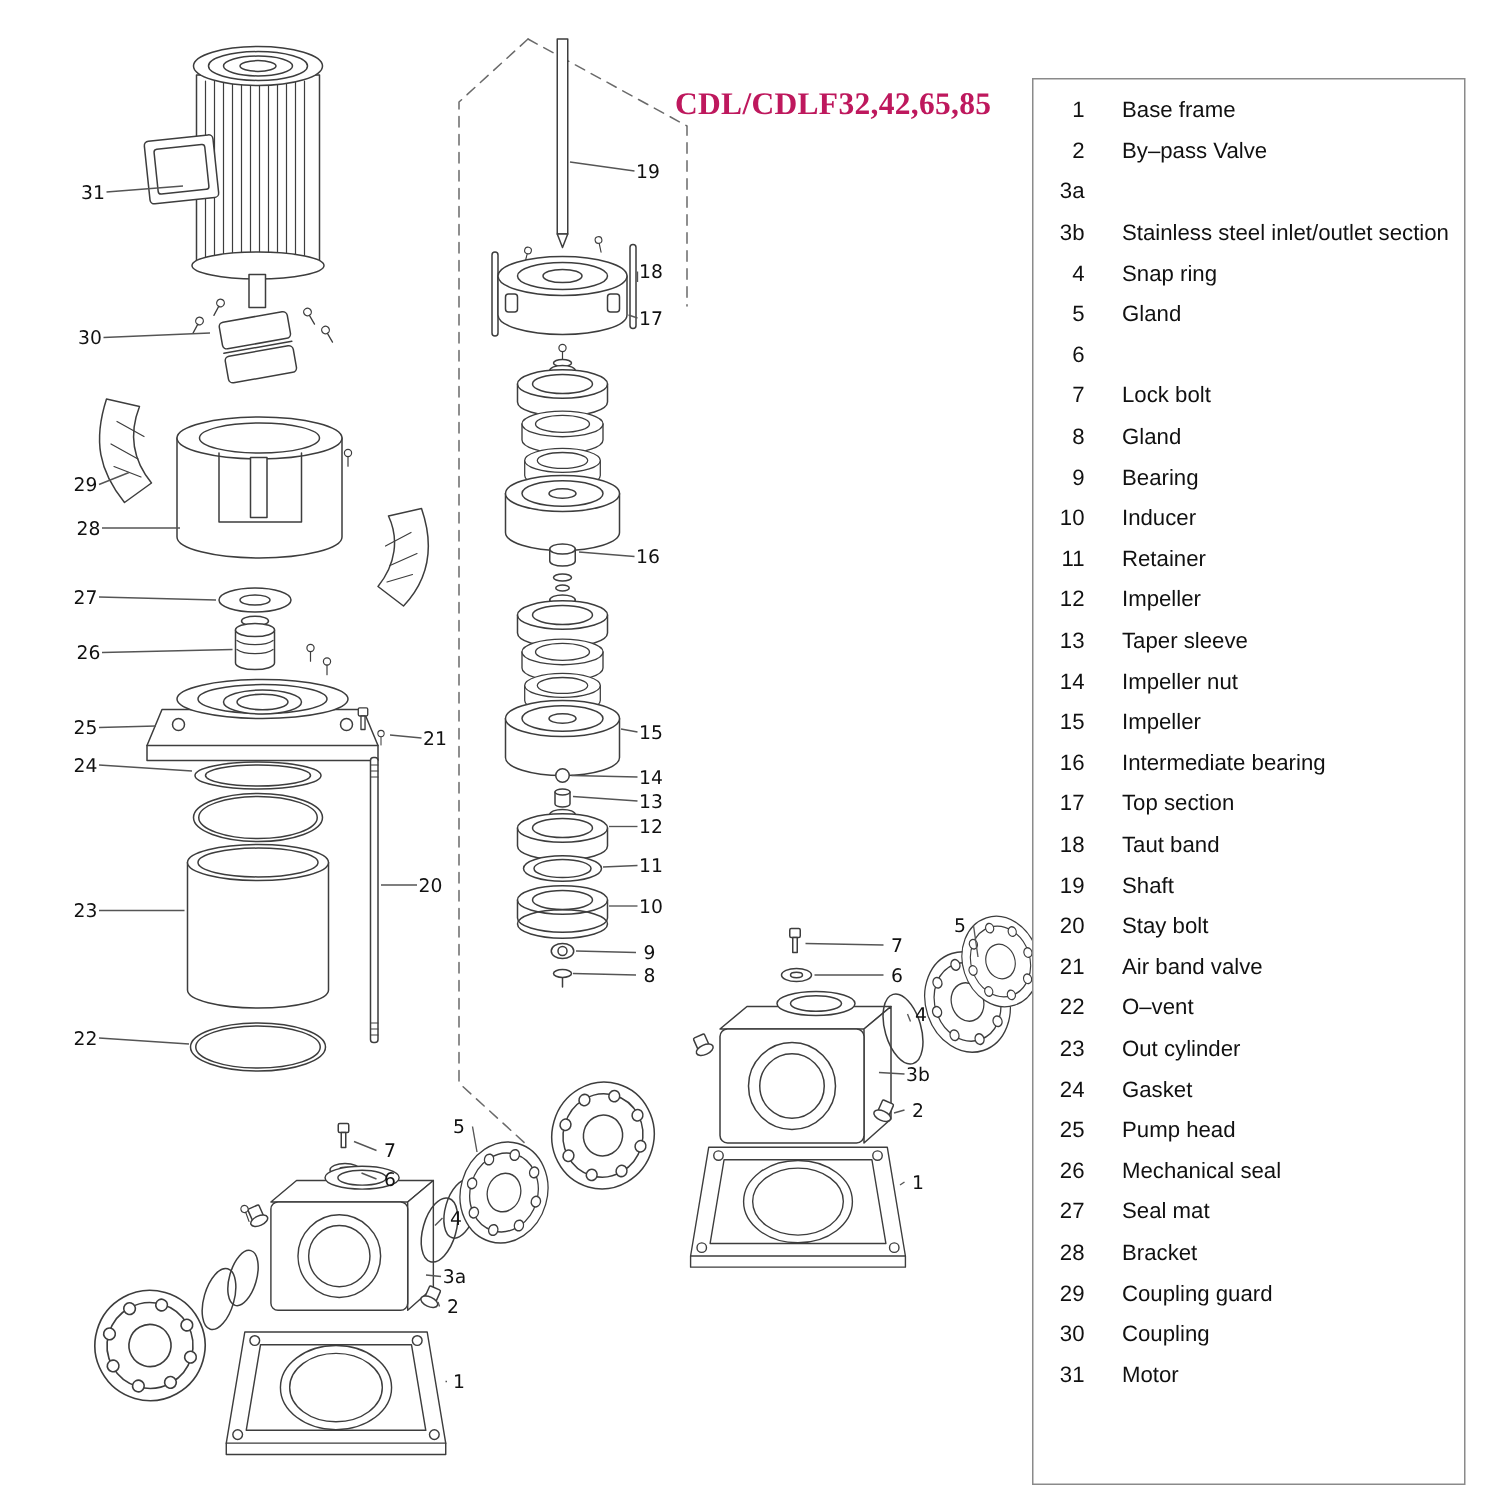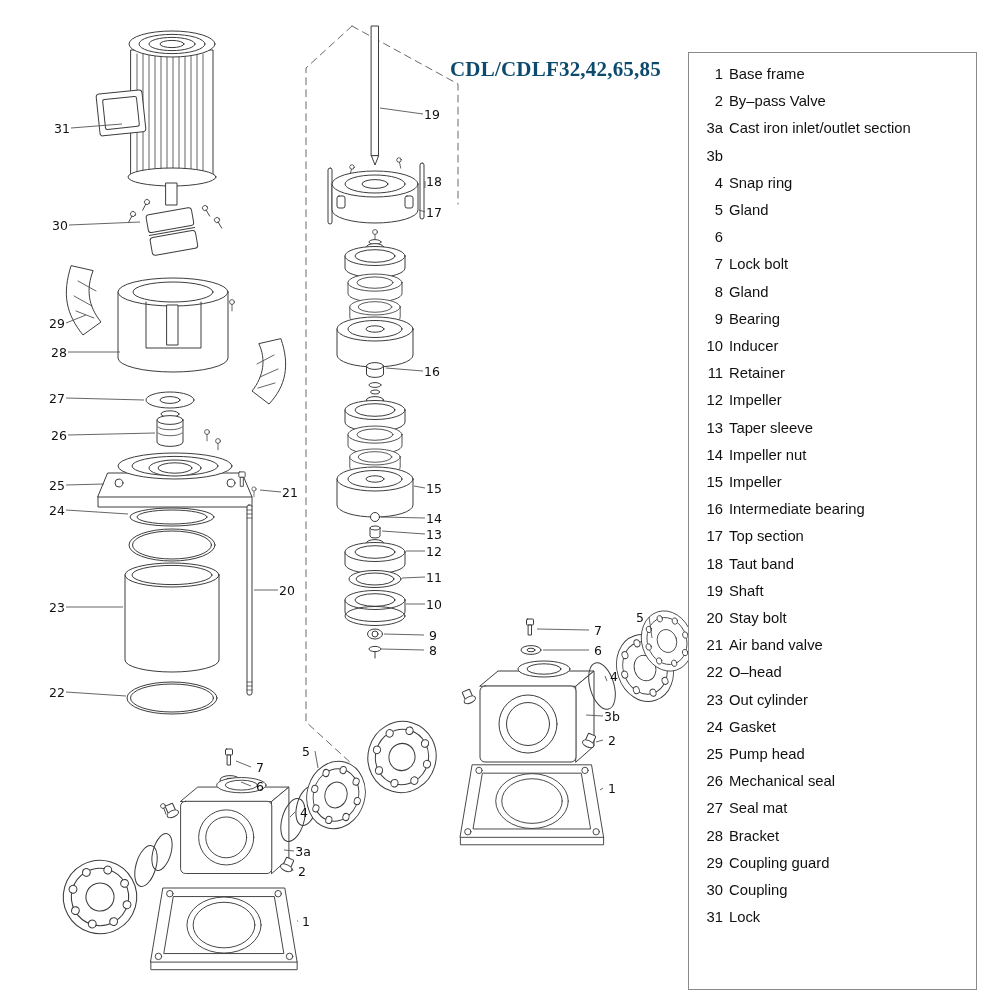--- a/index.html
+++ b/index.html
@@ -1,22 +1,22 @@
 <!DOCTYPE html>
 <html><head>
 <meta charset="utf-8">
 <style>
   html,body{margin:0;padding:0;background:#fff;}
   .stage{position:relative;width:1000px;height:1000px;background:#fff;overflow:hidden;font-family:"Liberation Sans",sans-serif;}
   svg.diagram{position:absolute;left:0;top:0;}
-  .diagram-title{position:absolute;left:450px;top:57px;font-family:"Liberation Serif",serif;font-weight:bold;font-size:21px;color:#0c4a6e;letter-spacing:0.2px;}
+  .diagram-title{position:absolute;left:450px;top:57px;font-family:"Liberation Serif",serif;font-weight:bold;font-size:21px;color:#be185d;letter-spacing:0.2px;}
   .parts-panel{position:absolute;left:688px;top:52px;width:289px;height:938px;border:1px solid #8a8a8a;box-sizing:border-box;background:#fff;padding-top:8px;}
   .part-row{display:flex;line-height:27.2px;font-size:14.8px;color:#111;}
   .part-num{flex:0 0 34px;width:34px;text-align:right;}
-  .part-label{margin-left:6px;white-space:nowrap;}
+  .part-label{margin-left:25px;white-space:nowrap;}
   .callout{font-size:12.5px;fill:#111;text-anchor:middle;font-family:"DejaVu Sans",sans-serif;}
   .leader{stroke:#555;stroke-width:0.9;}
 </style>
 </head>
 <body>
 
 <div class="stage">
 
   <svg class="diagram" width="690" height="1000" viewBox="0 0 690 1000">
     <defs>
@@ -361,24 +361,24 @@
         <div class="part-row">
           <span class="part-num">1</span>
           <span class="part-label">Base frame</span>
         </div>
         <div class="part-row">
           <span class="part-num">2</span>
           <span class="part-label">By–pass Valve</span>
         </div>
         <div class="part-row">
           <span class="part-num">3a</span>
-          <span class="part-label">Cast iron inlet/outlet section</span>
         </div>
         <div class="part-row">
           <span class="part-num">3b</span>
+          <span class="part-label">Stainless steel inlet/outlet section</span>
         </div>
         <div class="part-row">
           <span class="part-num">4</span>
           <span class="part-label">Snap ring</span>
         </div>
         <div class="part-row">
           <span class="part-num">5</span>
           <span class="part-label">Gland</span>
         </div>
         <div class="part-row">
@@ -439,21 +439,21 @@
         <div class="part-row">
           <span class="part-num">20</span>
           <span class="part-label">Stay bolt</span>
         </div>
         <div class="part-row">
           <span class="part-num">21</span>
           <span class="part-label">Air band valve</span>
         </div>
         <div class="part-row">
           <span class="part-num">22</span>
-          <span class="part-label">O–head</span>
+          <span class="part-label">O–vent</span>
         </div>
         <div class="part-row">
           <span class="part-num">23</span>
           <span class="part-label">Out cylinder</span>
         </div>
         <div class="part-row">
           <span class="part-num">24</span>
           <span class="part-label">Gasket</span>
         </div>
         <div class="part-row">
@@ -475,18 +475,18 @@
         <div class="part-row">
           <span class="part-num">29</span>
           <span class="part-label">Coupling guard</span>
         </div>
         <div class="part-row">
           <span class="part-num">30</span>
           <span class="part-label">Coupling</span>
         </div>
         <div class="part-row">
           <span class="part-num">31</span>
-          <span class="part-label">Lock</span>
+          <span class="part-label">Motor</span>
         </div>
       </div>
   </div>
 
 </div>
 
 </body></html>

